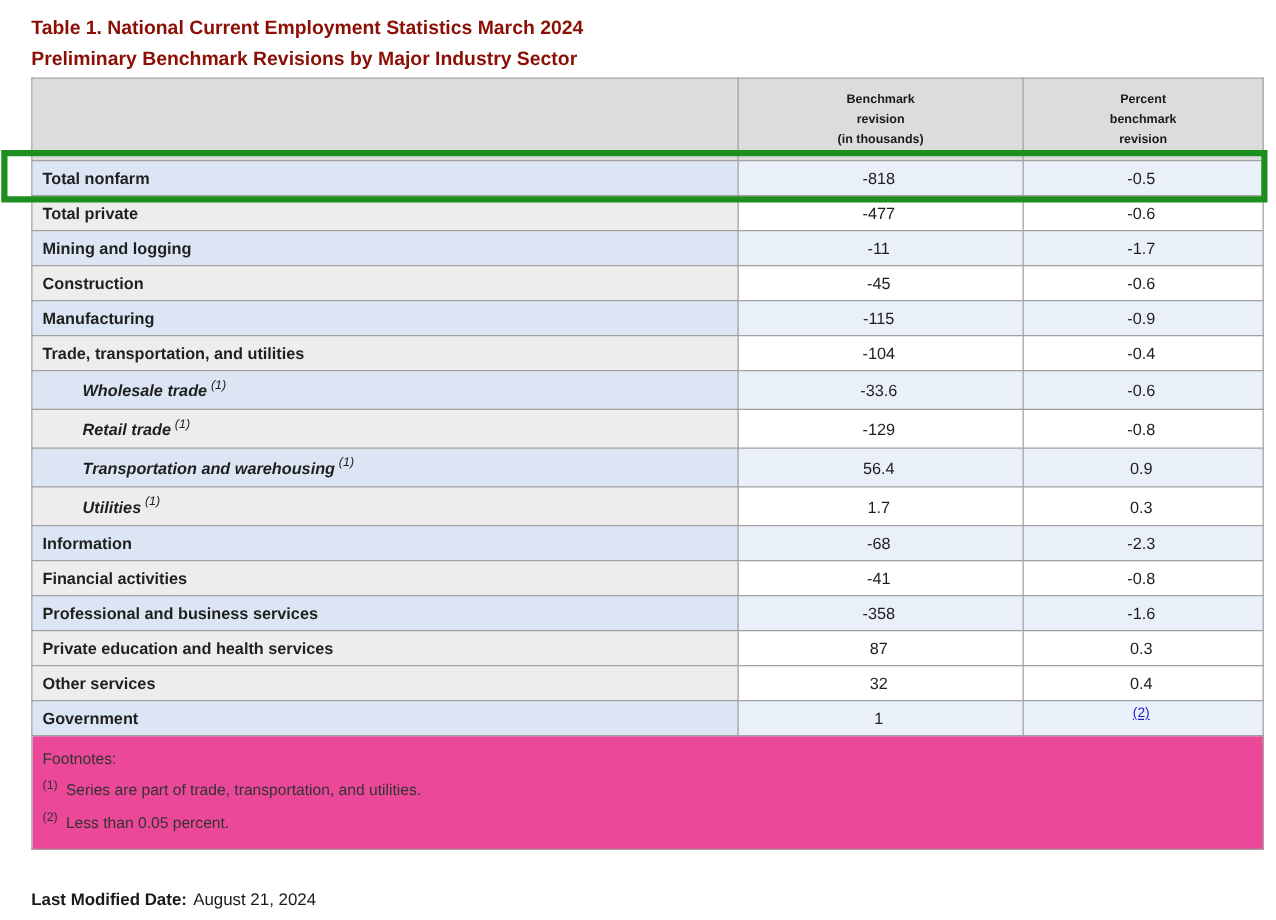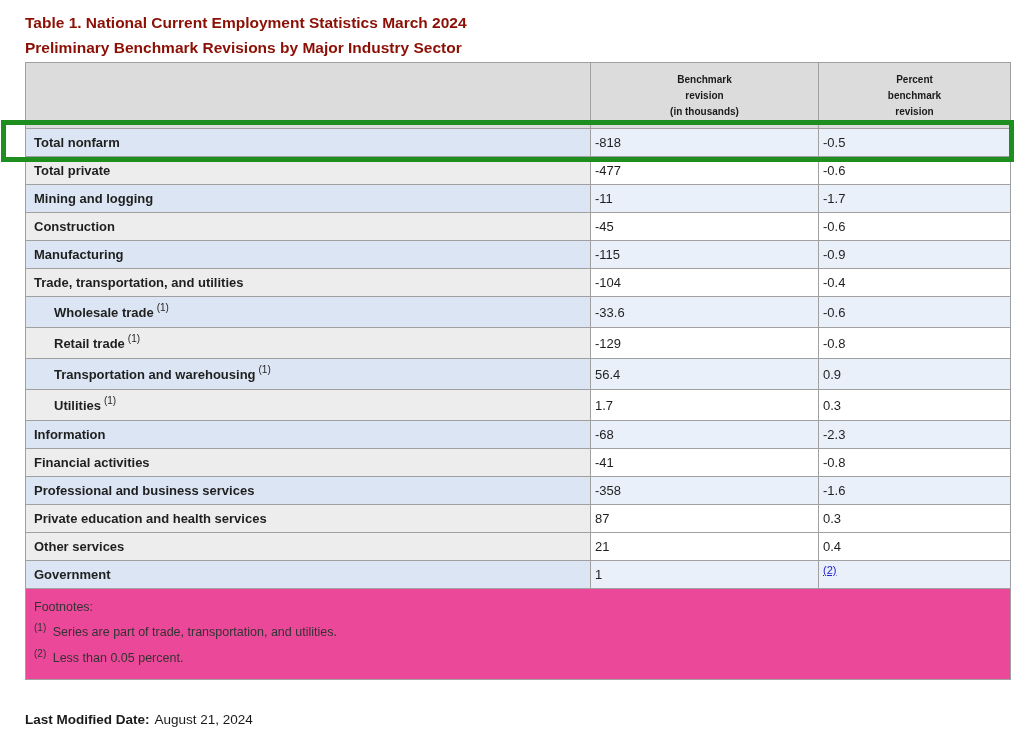--- a/index.html
+++ b/index.html
@@ -42,23 +42,23 @@
     line-height:16px;
     color:#1a1a1a;
   }
   tbody tr td{height:28px;vertical-align:middle;}
   tbody tr.r-sub td{height:31px;}
   td.label-cell{
     font-weight:bold;
     padding:0 8px 0 8px;
     text-align:left;
   }
-  tr.r-sub td.label-cell{padding-left:28px;}
+  tr.r-sub td.label-cell{padding-left:40px;font-style:italic;}
   td.num-cell{
-    text-align:left;
+    text-align:center;
     padding:0 7px 0 4px;
     font-weight:normal;
   }
   tr.r-blue td.label-cell{background:var(--row_blue_label,#dbe5f3);}
   tr.r-blue td.num-cell{background:var(--row_blue_value,#e9f0fa);}
   tr.r-gray td.label-cell{background:var(--row_gray_label,#ededed);}
   tr.r-gray td.num-cell{background:var(--row_white,#ffffff);}
   sup.fn{
     font-weight:normal;
     font-size:10px;
@@ -228,21 +228,21 @@
     <td class="label-cell">
       <span>Private education and health services</span>
     </td>
     <td class="num-cell">87</td>
     <td class="num-cell">0.3</td>
   </tr>
         <tr class="r-gray">
     <td class="label-cell">
       <span>Other services</span>
     </td>
-    <td class="num-cell">21</td>
+    <td class="num-cell">32</td>
     <td class="num-cell">0.4</td>
   </tr>
         <tr class="r-blue">
     <td class="label-cell">
       <span>Government</span>
     </td>
     <td class="num-cell">1</td>
     <td class="num-cell"><a href="#" class="fn-link">(2)</a></td>
   </tr>
       </tbody>

